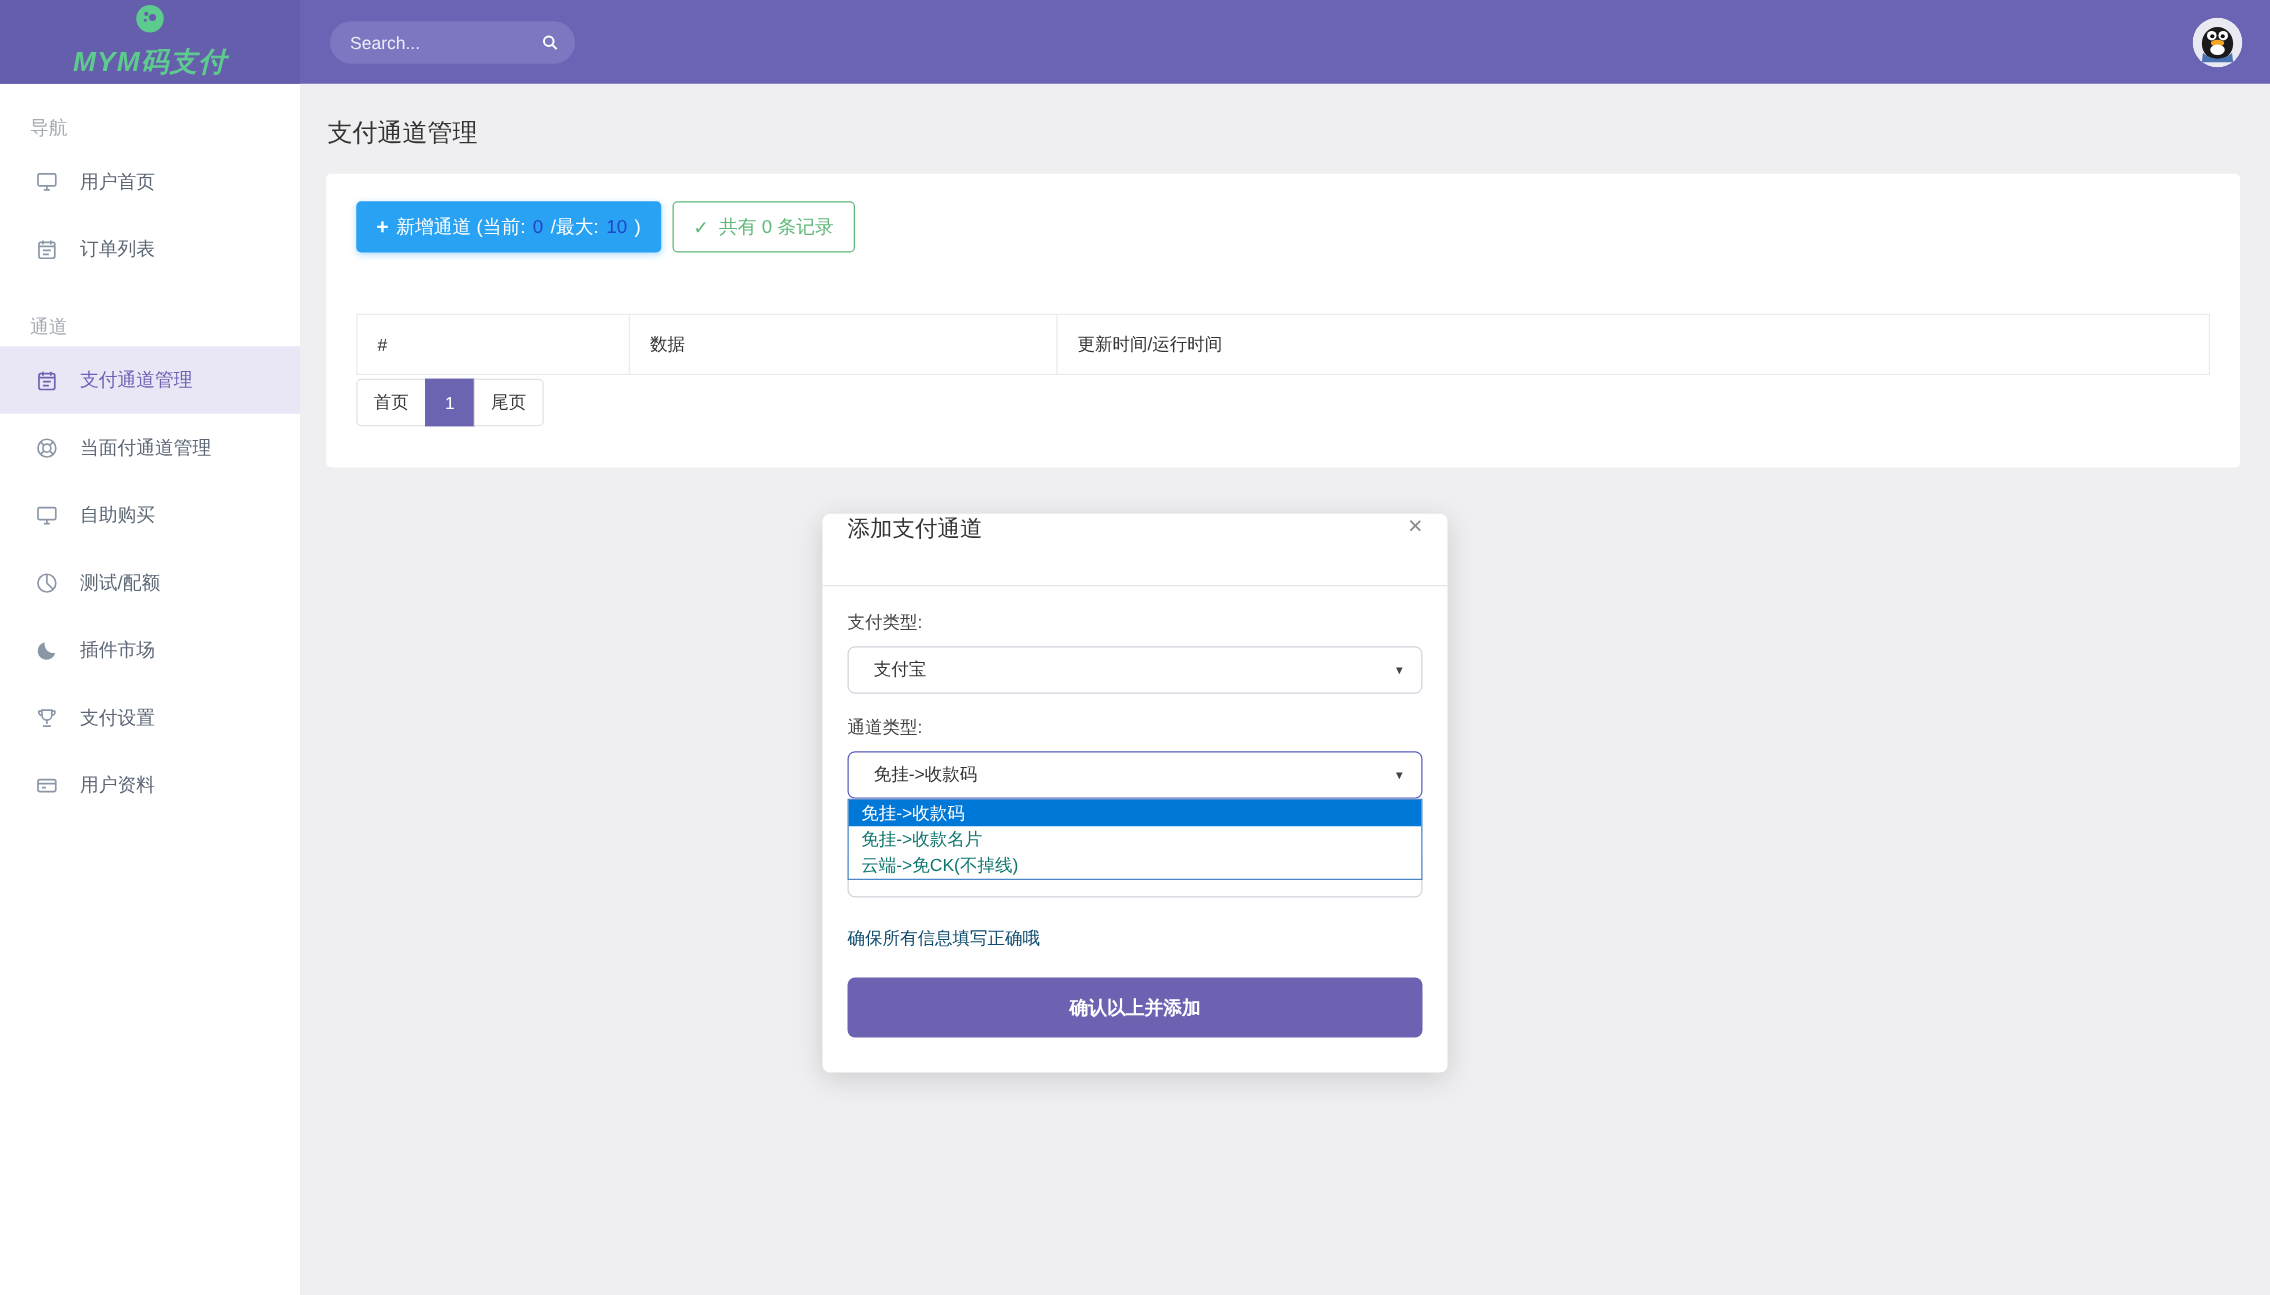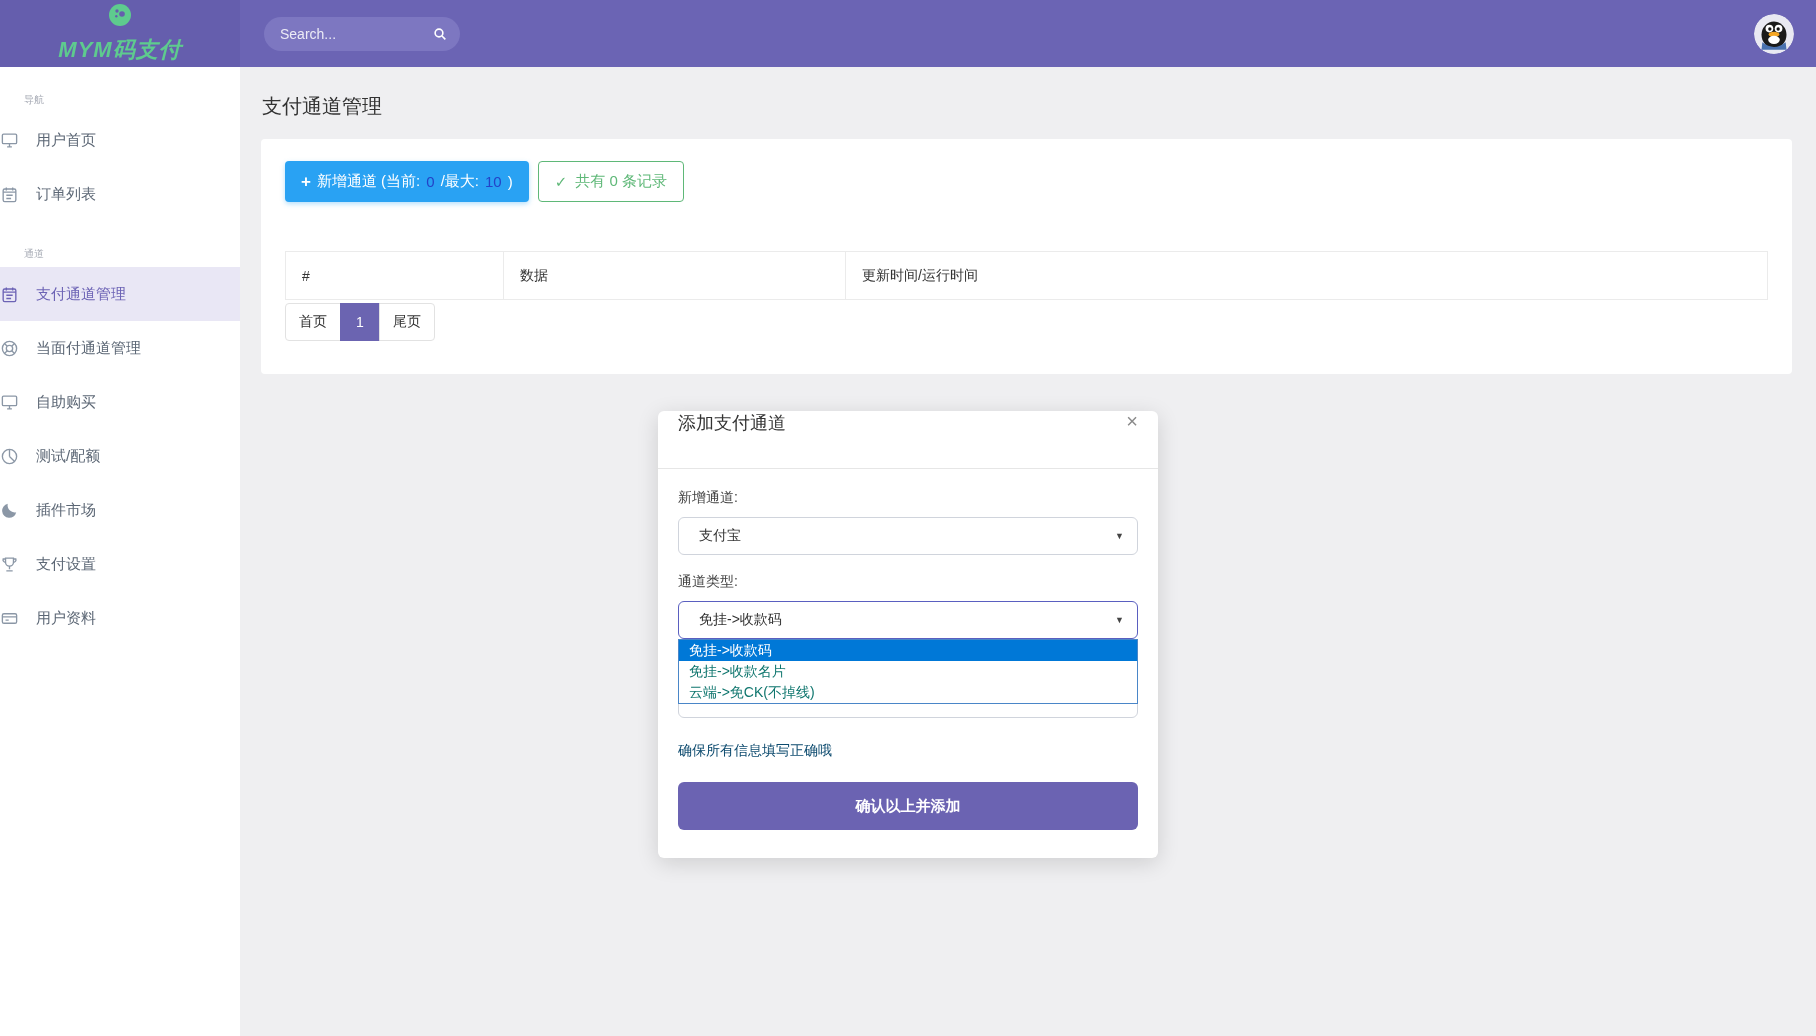--- a/index.html
+++ b/index.html
@@ -17,22 +17,22 @@
                  background:#7d77c1; display:flex; align-items:center; padding:0 12px 0 16px; }
   .search-pill input { flex:1; min-width:0; border:none; outline:none; background:transparent;
                        color:#fff; font-size:14px; font-family:inherit; }
   .search-pill input::placeholder { color:rgba(255,255,255,.85); }
   .avatar { position:absolute; right:22px; top:14px; width:40px; height:40px;
             border-radius:50%; overflow:hidden; cursor:pointer; }
 
   
   .sidebar { position:absolute; left:0; top:67px; width:240px; bottom:0;
              background:#ffffff; z-index:10; }
-  .side-section { padding:26px 0 6px 24px; color:#a7abb5; font-size:10px; }
-  .side-item { height:54px; display:flex; align-items:center; 
+  .side-section { padding:26px 0 6px 24px; color:#a7abb5; font-size:15px; }
+  .side-item { height:54px; display:flex; align-items:center; padding-left:28px;
                gap:17px; color:#5c6775; font-size:15px; cursor:pointer; }
   .side-item svg { color:#8b97a6; flex:0 0 auto; }
   .side-item.active { background:#e9e7f5; color:#6c63b5; }
   .side-item.active svg { color:#6c63b5; }
 
   
   .main { position:absolute; left:240px; top:67px; right:0; bottom:0; background:#efeff1; }
   .page-title { padding:26px 0 0 22px; font-size:20px; font-weight:400; color:#333; }
   .card { margin:19px 24px 0 21px; background:#fff; border-radius:4px;
           padding:22px 24px 26px 24px; height:235px; }
@@ -241,21 +241,21 @@
   </div>
 </div>
 
 <div class="modal">
   <div class="modal-header">
     <span class="modal-title">添加支付通道</span>
     <span class="modal-close">×</span>
   </div>
   <div class="modal-body">
 
-    <div class="field-label">新增通道:</div>
+    <div class="field-label">支付类型:</div>
     <div class="select-box">
       <span>支付宝</span>
       <span class="caret">▼</span>
     </div>
 
     <div class="field-label label-2">通道类型:</div>
     <div class="select-wrap">
       <div class="select-box select-focused">
         <span>免挂-&gt;收款码</span>
         <span class="caret">▼</span>

